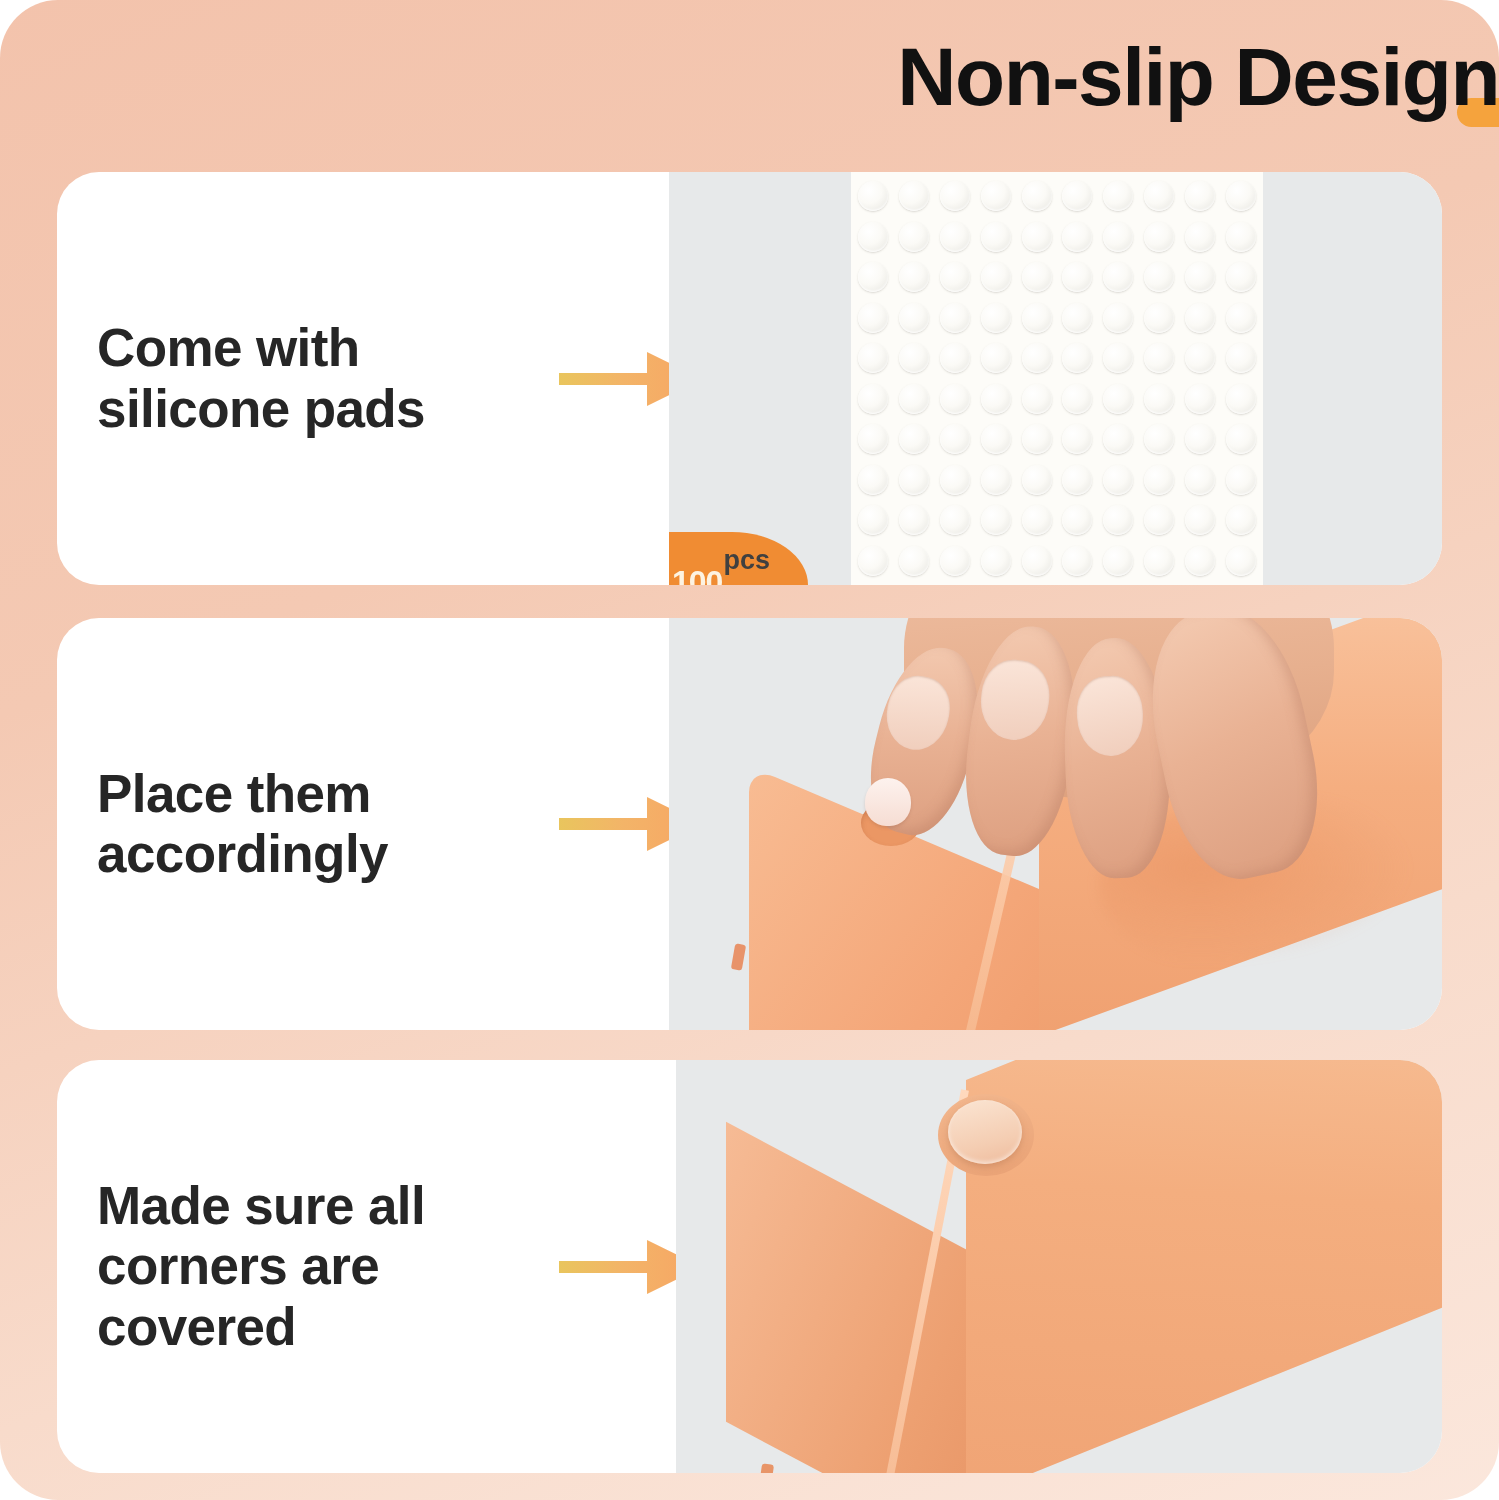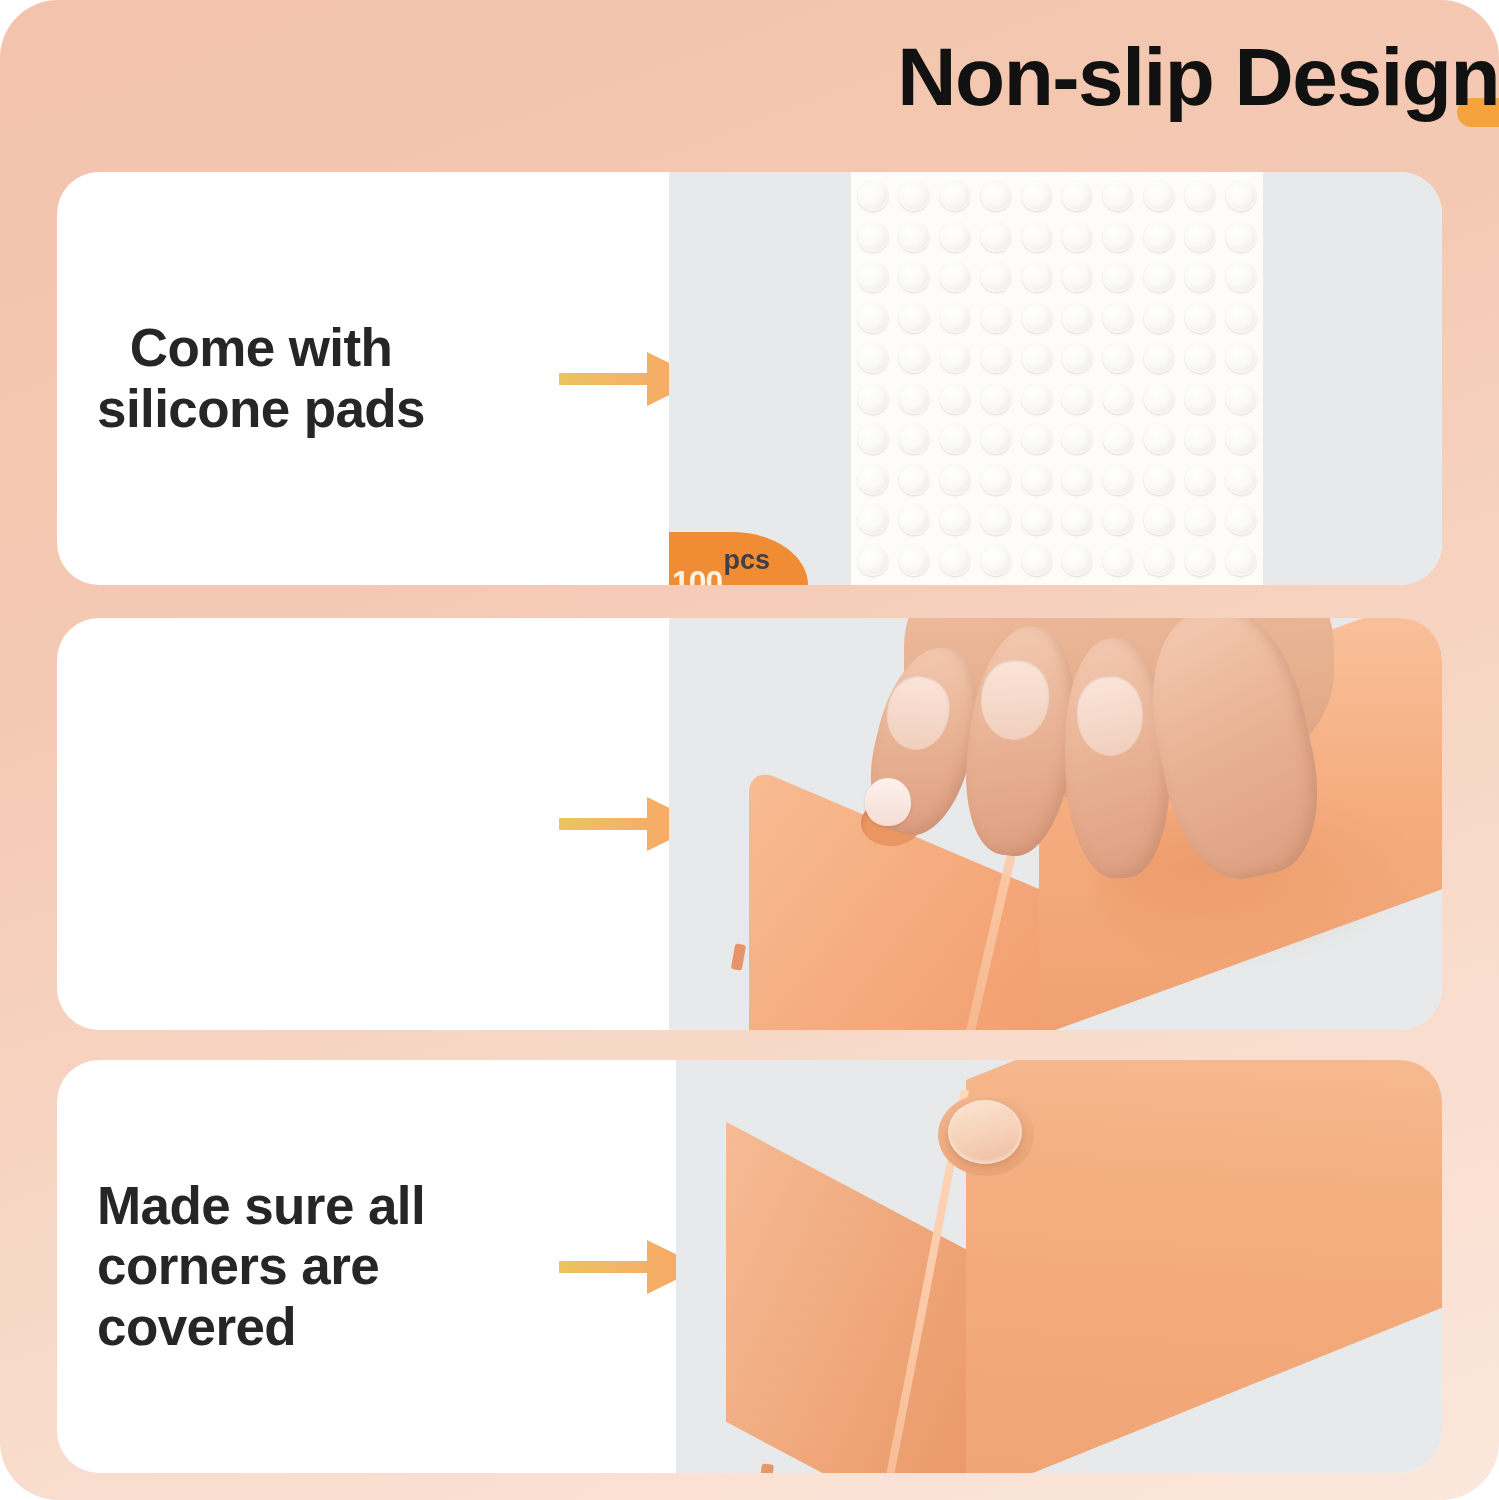--- a/index.html
+++ b/index.html
@@ -44,21 +44,21 @@
 
   
   .card {
     position:absolute;
     left:57px; width:1385px;
     background:#ffffff;
     border-radius:42px;
     overflow:hidden;
     display:flex;
   }
-  #card-0 { top:172px;  height:413px;text-align:center; }
+  #card-0 { top:172px;  height:413px; }
   #card-1 { top:618px;  height:412px; }
   #card-2 { top:1060px; height:413px;gap:7px; }
 
   .card-text {
     width:612px;
     flex:0 0 612px;
     display:flex;
     align-items:center;
     padding-left:40px;
     position:relative;
@@ -383,20 +383,22 @@
       </div>
       <div id="badge-100pcs">
         <span class="big">100</span>
           <span class="small">pcs</span>
       </div>
     </div>
   </div>
 
   <div class="card" id="card-1">
     <div class="card-text">
+      <div class="card-heading">Place them
+accordingly</div>
       <svg class="arrow" viewBox="0 0 145 62">
         <defs>
           <linearGradient id="ag1" x1="0" y1="0" x2="1" y2="0">
             <stop offset="0%" stop-color="#e9c55d"></stop>
             <stop offset="45%" stop-color="#f3b468"></stop>
             <stop offset="100%" stop-color="#f7a564"></stop>
           </linearGradient>
         </defs>
         <path d="M0,25 L88,25 L88,4 L143,31 L88,58 L88,37 L0,37 Z" fill="url(#ag1)"></path>
       </svg>

